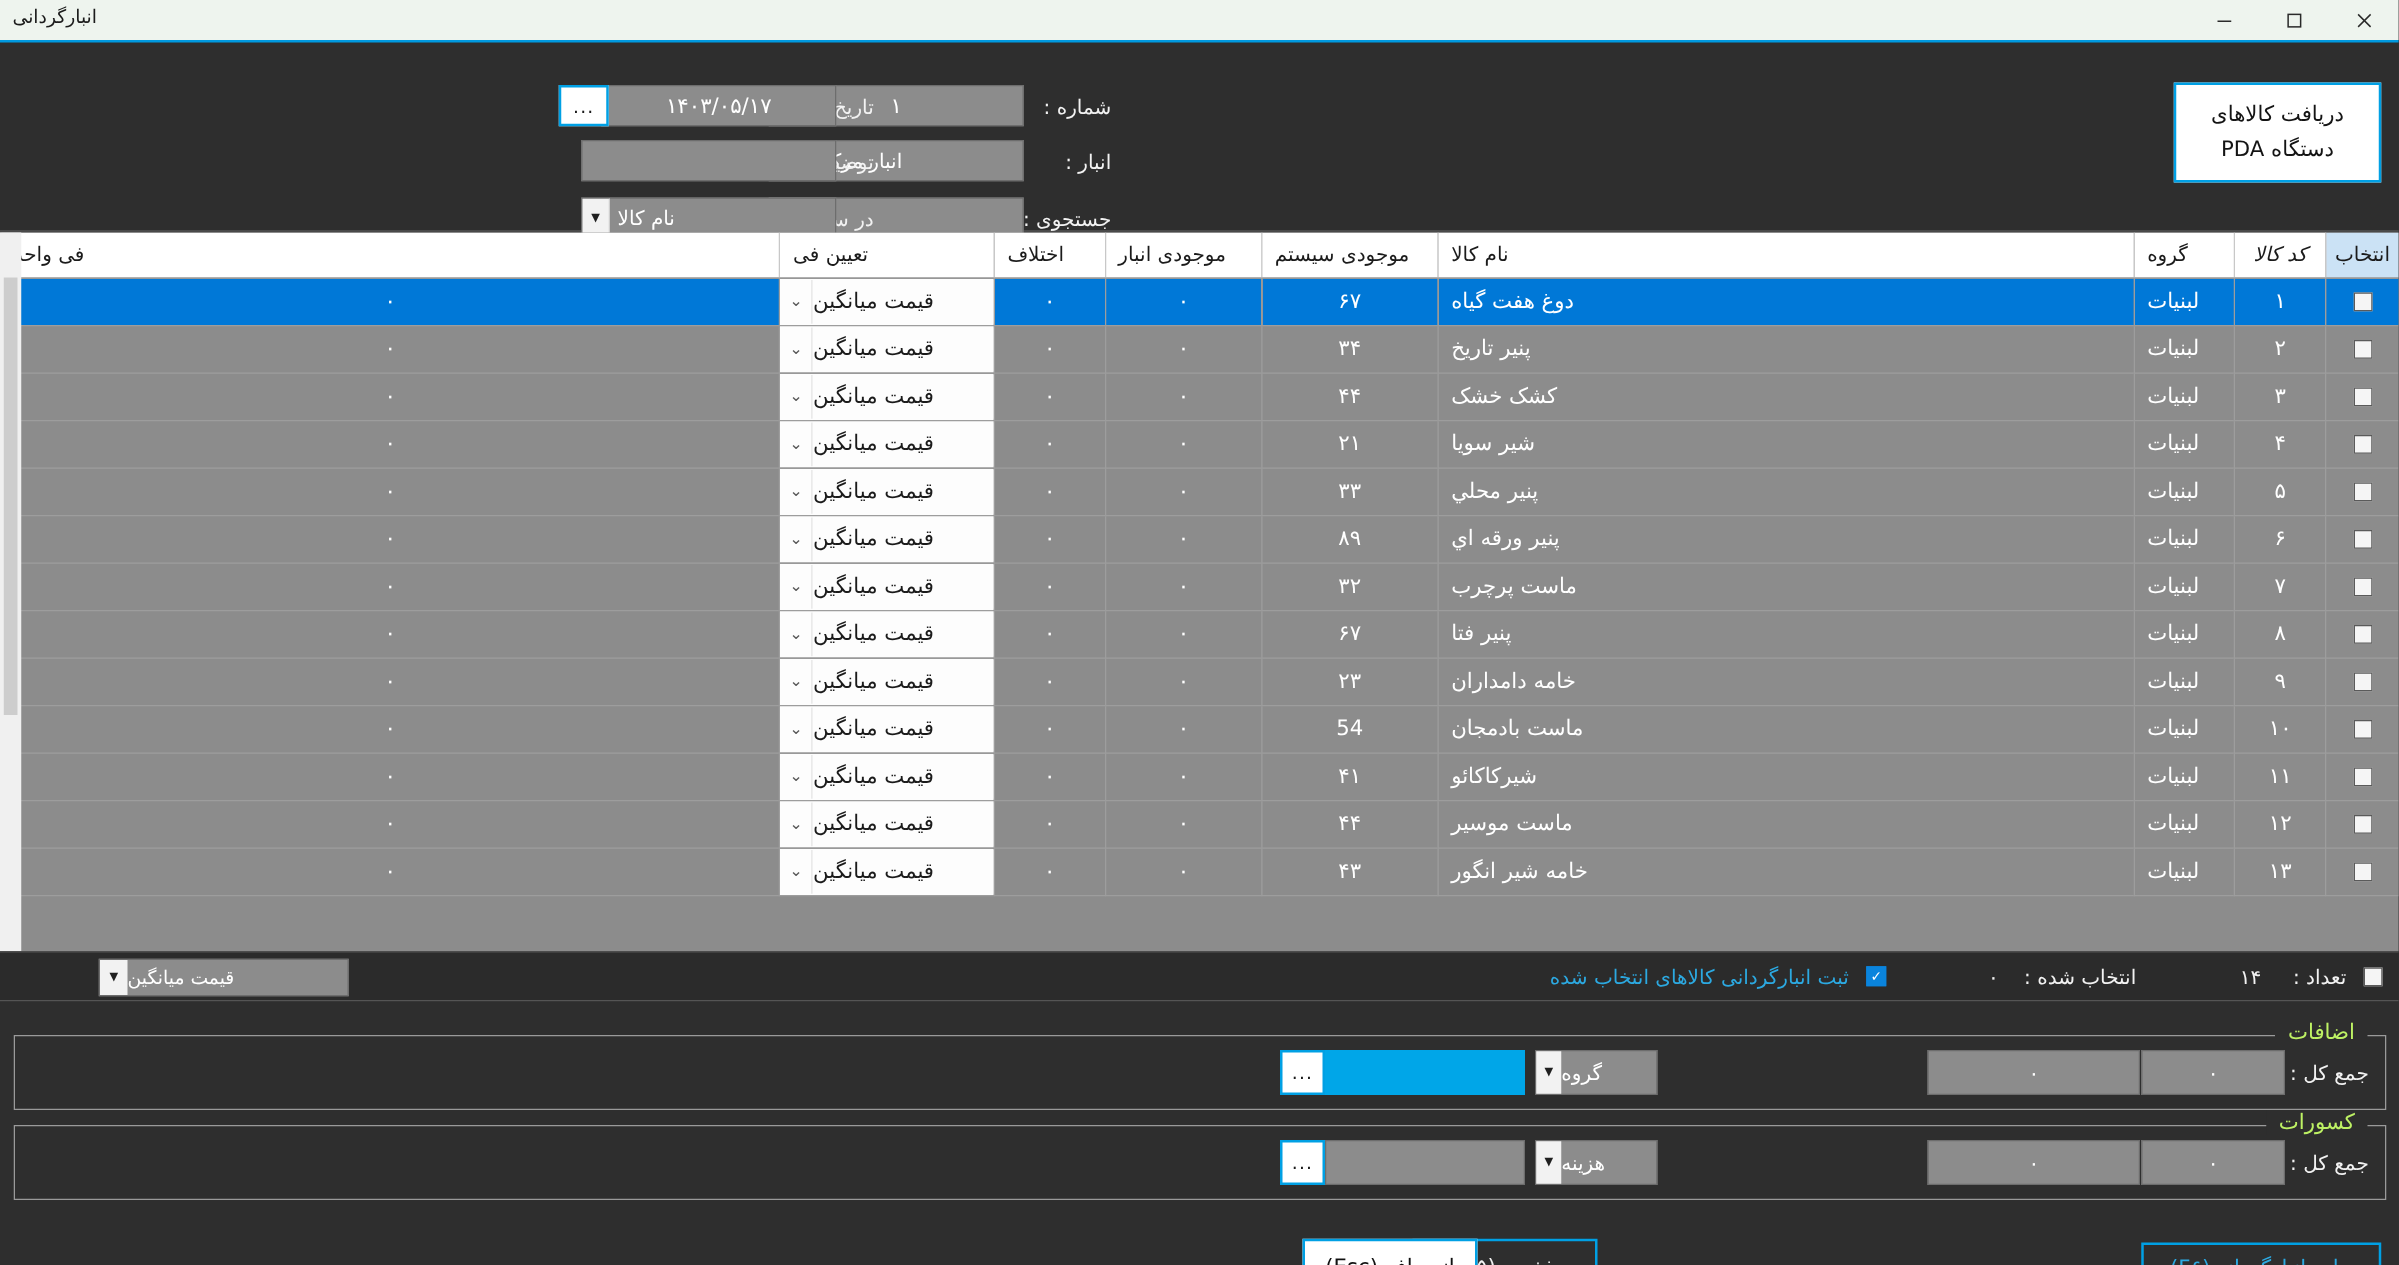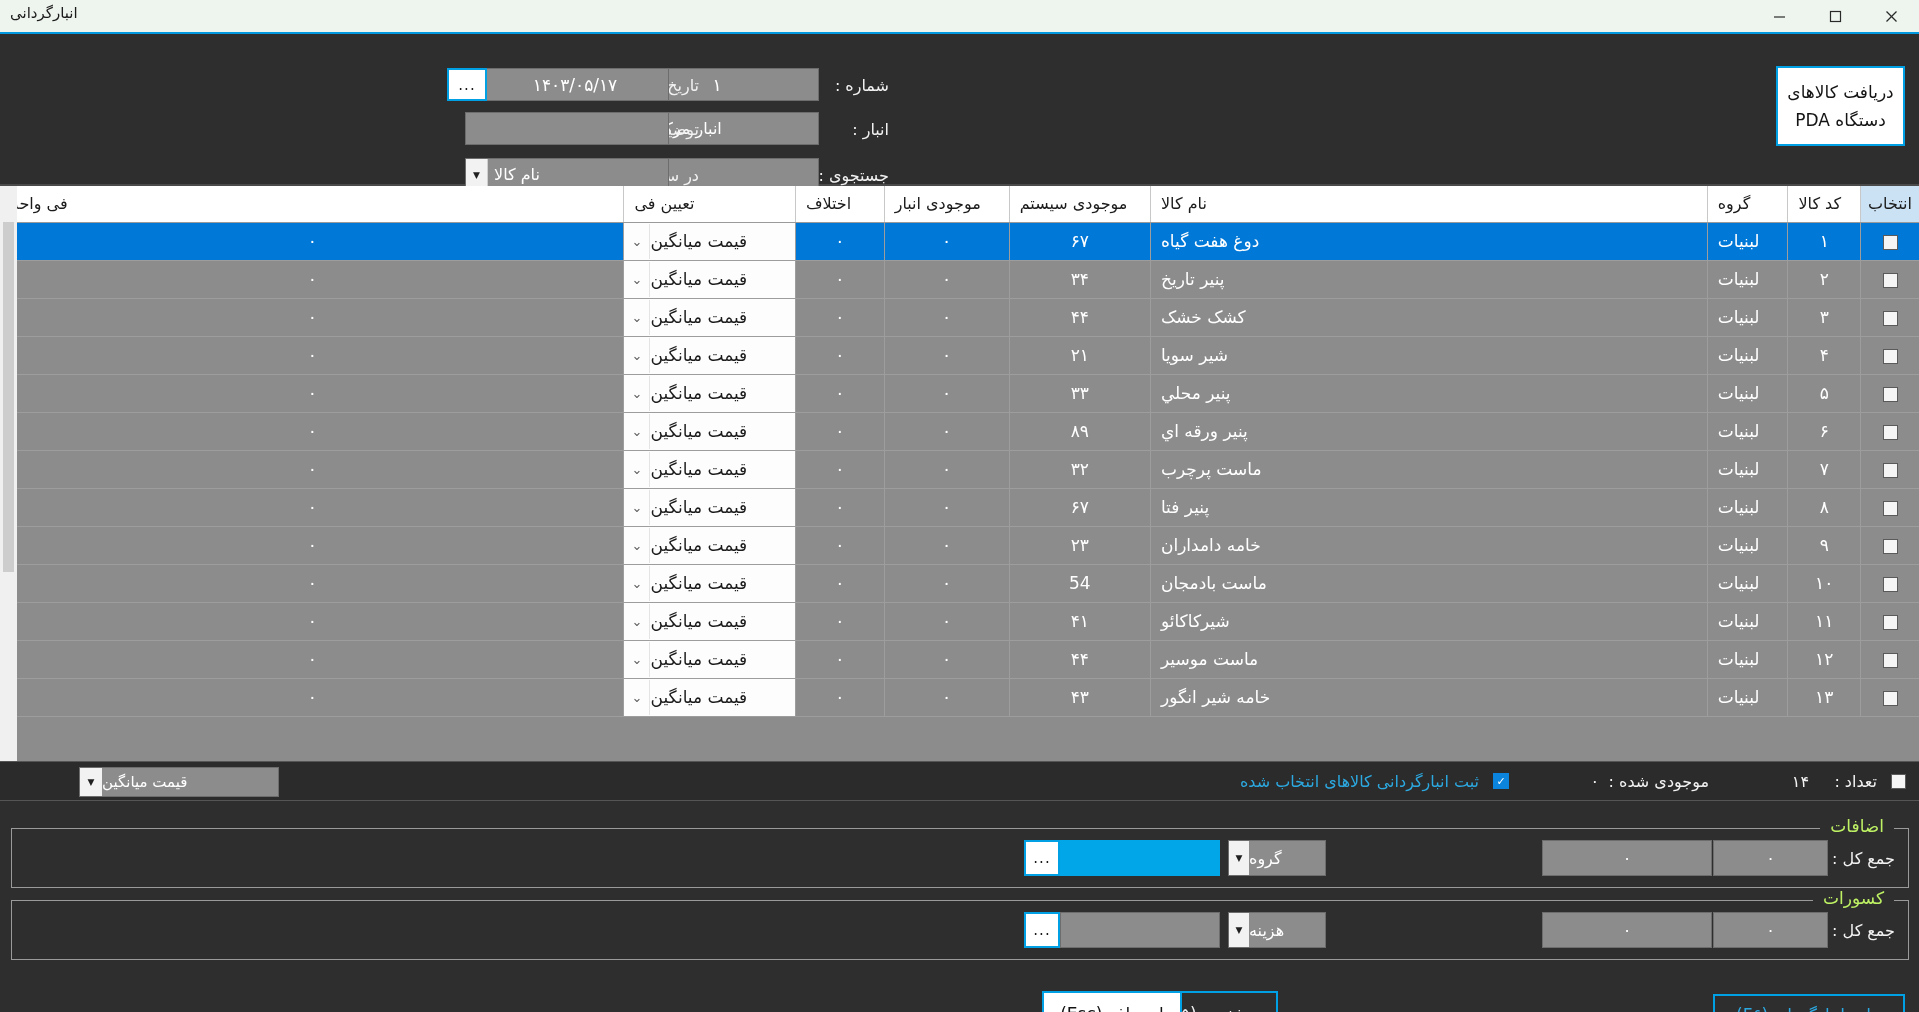--- a/index.html
+++ b/index.html
@@ -54,21 +54,21 @@
 
   
   .header-area {
     position: relative;
     height: 152px;
     border-bottom: 2px solid #4a4a4a;
   }
   .pda-btn {
     position: absolute;
     right: 14px; top: 32px;
-    width: 129px; height: 80px;
+    width: 166px; height: 80px;
     background: #ffffff;
     border: 2px solid #00a0e4;
     color: #141414;
     font-size: 17px;
     line-height: 28px;
     display: flex; flex-direction: column;
     align-items: center; justify-content: center;
     text-align: center;
   }
 
@@ -150,21 +150,21 @@
     padding: 0 10px;
     text-align: left;
     white-space: nowrap;
   }
   table.grid th.sel-h {
     background: #cbe2f5;
     color: #1b1b1b;
     text-align: center;
     padding: 0;
   }
-  table.grid th.ctr { text-align: left; }
+  table.grid th.ctr { text-align: center; font-style: italic; }
   table.grid td {
     height: 37px;
     font-size: 17px;
     color: #ffffff;
     border-left: 1px solid #9d9d9d;
     border-bottom: 1px solid #9d9d9d;
     padding: 0 10px;
     white-space: nowrap;
     overflow: hidden;
   }
@@ -600,21 +600,21 @@
     </table>
   </div>
   <div class="grid-scroll">
     <div class="thumb"></div>
   </div>
 
   <div class="status-strip">
     <div class="s-chk" style="right:13px; top:12px;"></div>
     <div class="s-lbl" style="right:42px; top:10px;">تعداد :</div>
     <div class="s-lbl" style="right:110px; top:10px;">۱۴</div>
-    <div class="s-lbl" style="right:210px; top:10px;">موجودی شده :</div>
+    <div class="s-lbl" style="right:210px; top:10px;">انتخاب شده :</div>
     <div class="s-lbl" style="right:320px; top:10px;">۰</div>
     <div class="s-bluechk" style="right:410px; top:11px;">✓</div>
     <div class="s-lbl s-accent" style="right:440px; top:10px;text-align:center;">ثبت انبارگردانی کالاهای انتخاب شده</div>
 
     <div class="footer-combo" style="right:1640px; top:5px; width:200px; height:30px;">
       <div class="arrow" style="width:22px;background:#f2f2f2;color:#202020;display:flex;align-items:center;justify-content:center;font-size:9px;">▼</div>
       <div class="cval" style="flex:1;display:flex;align-items:center;justify-content:flex-end;padding-right:10px;color:#fff;font-size:15px;direction:rtl;">قیمت میانگین</div>
     </div>
   </div>
 

